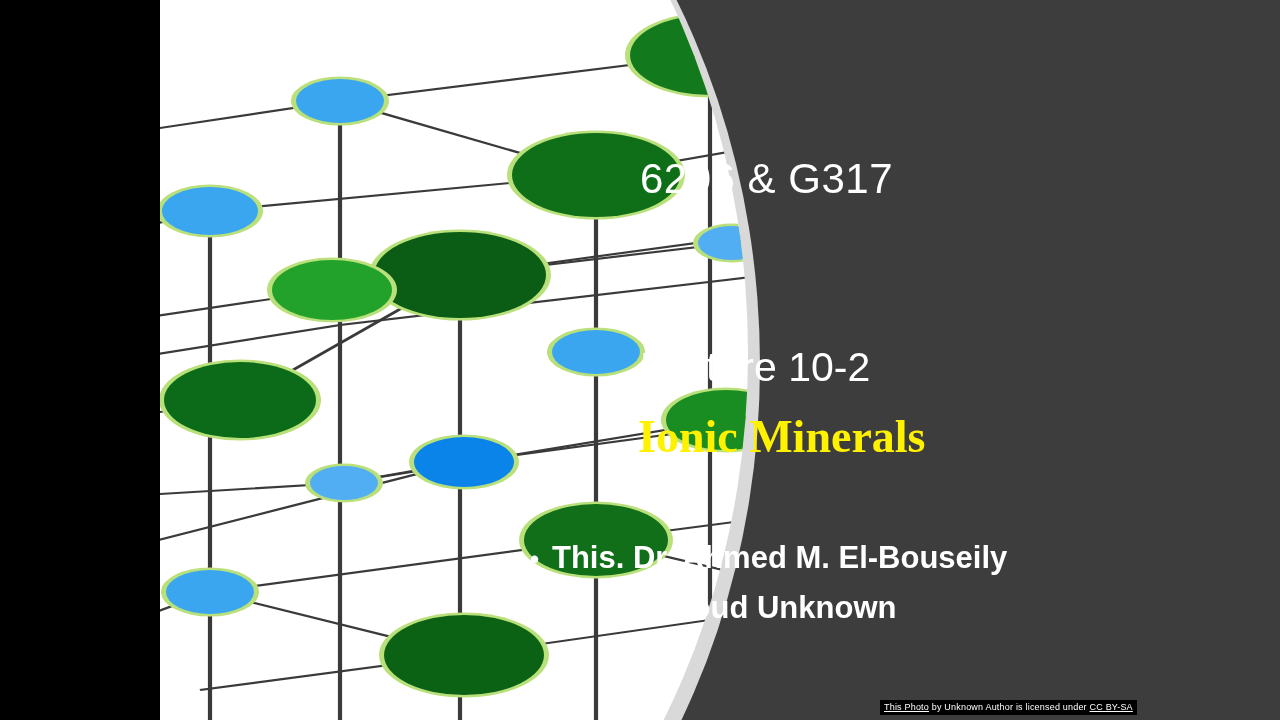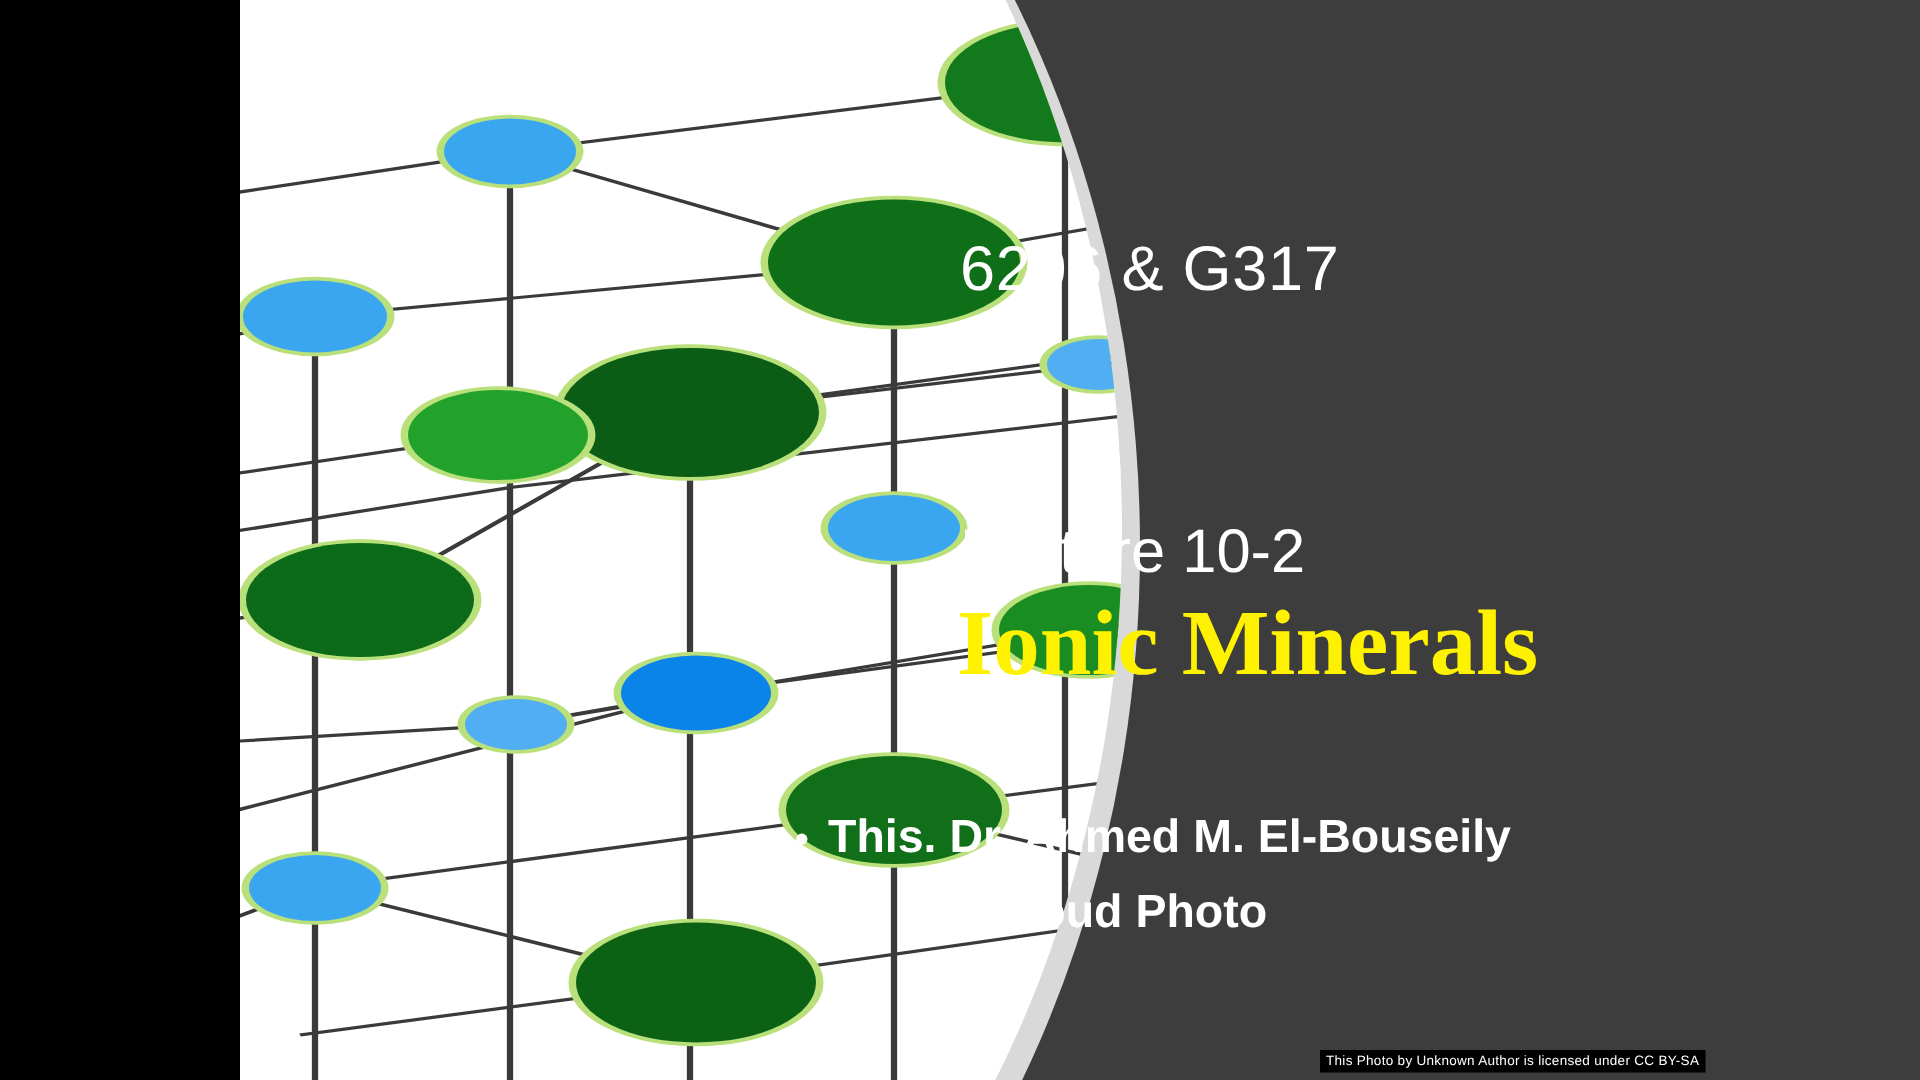--- a/index.html
+++ b/index.html
@@ -105,24 +105,24 @@
     top: 344px;
     color: #ffffff;
     font-size: 41px;
     font-weight: 400;
     white-space: nowrap;
     text-align: center;
   }
   #lecture-title {
     position: absolute;
     left: 478px;
-    top: 394px;
+    top: 410px;
     color: #fff200;
     font-family: "Liberation Serif", "DejaVu Serif", serif;
-    font-size: 62px;
+    font-size: 46px;
     font-weight: bold;
     letter-spacing: 0px;
     white-space: nowrap;
   }
 
   #authors {
     position: absolute;
     left: 370px;
     top: 540px;
     width: 580px;
@@ -149,21 +149,21 @@
     left: 720px;
     top: 700px;
     background: #000000;
     color: #ffffff;
     font-size: 9px;
     font-family: "Liberation Sans", sans-serif;
     padding: 2px 4px 3px 4px;
     white-space: nowrap;
     letter-spacing: 0.2px;
   }
-  #attribution .lnk { }
+  #attribution .lnk { text-decoration: underline; }
 </style>
 </head>
 <body>
 
 <div id="slide">
 
   <div class="letterbox left"></div>
 
   <div class="letterbox right"></div>
 
@@ -260,21 +260,21 @@
 
       <div id="lecture-title">Ionic Minerals</div>
 
       <div id="authors">
         <div class="author-item">
           <span class="author-bullet">•</span>
           <span>This. Dr. Ahmed M. El-Bouseily</span>
         </div>
         <div class="author-item">
           <span class="author-bullet">•</span>
-          <span>Dr. Mahmoud Photo</span>
+          <span>Dr. Mahmoud Unknown</span>
         </div>
       </div>
 
       <div id="attribution">
         <span class="lnk">This Photo</span><span> by Unknown Author is licensed under </span><span class="lnk">CC BY-SA</span>
       </div>
 
     </div>
   </div>
 </div>

